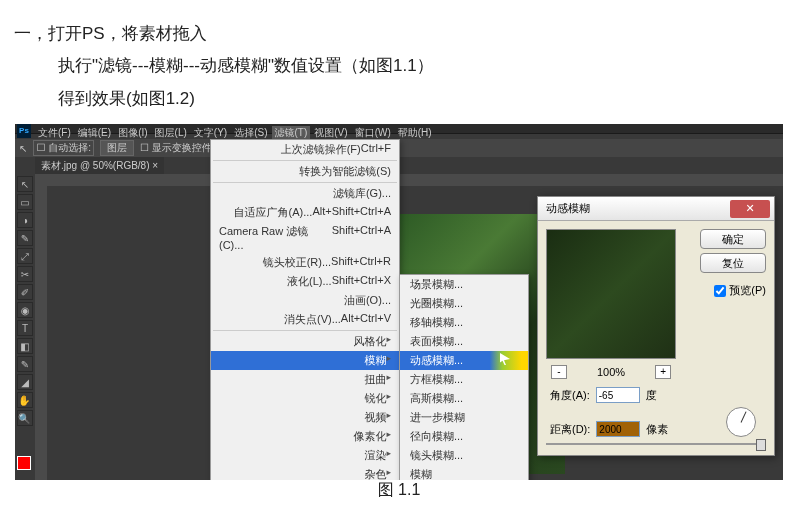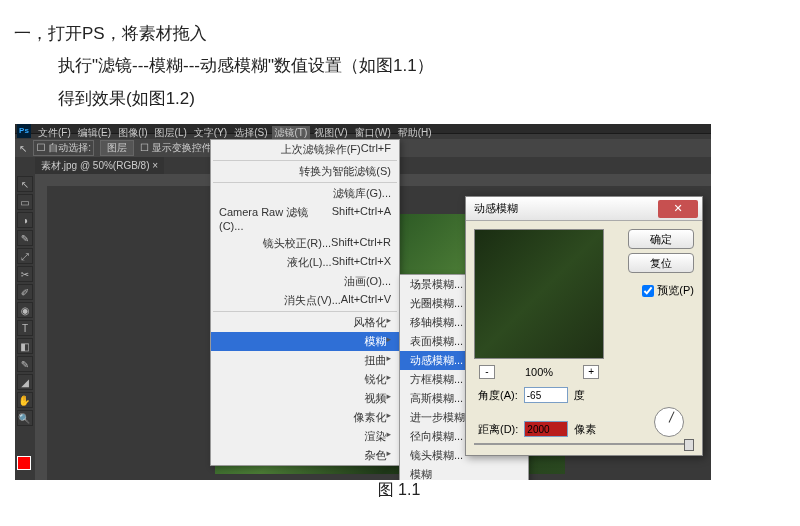--- a/index.html
+++ b/index.html
@@ -1,20 +1,20 @@
 <!DOCTYPE html>
 <html><head>
 <meta charset="utf-8">
 <style>
 *{margin:0;padding:0;box-sizing:border-box;font-family:"Microsoft YaHei",SimSun,sans-serif}
 body{background:#fff;width:800px;height:526px;position:relative;overflow:hidden}
 .instructions{padding:18px 0 0 14px;font-size:17px;line-height:1.9;color:#222}
 .instructions p{margin:0}
 .figure{position:absolute;left:15px;top:124px;width:768px}
-.ps-window{width:696px;height:356px;background:#393939;position:relative;overflow:hidden}
+.ps-window{width:768px;height:356px;background:#393939;position:relative;overflow:hidden}
 .titlebar{height:10px;background:#2a2a2a;border-bottom:1px solid #1a1a1a}
 .ps-icon{position:absolute;left:2px;top:0;width:14px;height:14px;background:#001e36;color:#31a8ff;font-size:8px;font-weight:bold;text-align:center;line-height:14px}
 .menubar{position:absolute;top:2px;left:20px;display:flex;gap:1px;font-size:10px;color:#ccc}
 .menubar span{padding:0 3px}
 .menubar .active{background:#5a5a5a}
 .optionsbar{position:absolute;top:15px;left:0;right:0;height:18px;background:#454545;display:flex;align-items:center;padding-left:4px;font-size:10px;color:#ccc;gap:6px}
 .optionsbar .auto{border:1px solid #666;padding:0 2px}
 .tabbar{position:absolute;top:33px;left:20px;font-size:10px;color:#ccc;padding:2px 6px;background:#333}
 .toolbox{position:absolute;left:0;top:50px;width:20px;display:flex;flex-direction:column;gap:2px;padding:2px}
 .tool{width:16px;height:16px;background:#3a3a3a;color:#bbb;font-size:10px;text-align:center;line-height:16px;border:1px solid #2a2a2a}
@@ -44,21 +44,21 @@
 .dlg-body{padding:8px;position:relative}
 .preview{width:130px;height:130px;background:linear-gradient(135deg,#1a2d12,#2d4a1f,#1f3015);border:1px solid #888;margin-bottom:6px}
 .btns{position:absolute;right:8px;top:8px;display:flex;flex-direction:column;gap:4px;width:66px}
 .btn{height:20px;background:linear-gradient(#fff,#e5e5e5);border:1px solid #888;font-size:11px;text-align:center;line-height:18px;border-radius:4px}
 .chk{position:absolute;right:8px;top:62px;font-size:11px;display:flex;align-items:center;gap:3px}
 .chk input{width:12px;height:12px}
 .zoom{display:flex;align-items:center;justify-content:center;gap:30px;font-size:11px;margin:4px 0 8px;width:130px}
 .zbtn{width:16px;height:14px;border:1px solid #888;background:#fff;text-align:center;line-height:12px;font-size:10px}
 .ctrl{display:flex;align-items:center;gap:6px;font-size:11px;margin:6px 4px}
 .ctrl input[type=text]{width:44px;height:16px;border:1px solid #7a9ec6;font-size:10px;padding:0 2px}
-.ctrl .hlval{background:#b91c1c}
+.ctrl .hlval{background:#a16207}
 .dial{width:30px;height:30px;border:1px solid #888;border-radius:50%;position:absolute;right:18px;top:186px;background:#fff}
 .dial::after{content:"";position:absolute;left:50%;top:50%;width:12px;height:1px;background:#333;transform-origin:left;transform:rotate(-65deg)}
 .slider{width:100%;height:2px;background:#999;margin:4px 0 2px;position:relative}
 .slider::after{content:"";position:absolute;right:0;top:-4px;width:8px;height:10px;background:#ddd;border:1px solid #666}
 
 .caption{text-align:center;font-size:16px;margin-top:0;color:#222}
 </style>
 </head>
 <body>
 
@@ -130,20 +130,24 @@
         </div>
         <div class="sep"></div>
         <div class="item">
           <span>转换为智能滤镜(S)</span>
         </div>
         <div class="sep"></div>
         <div class="item">
           <span>滤镜库(G)...</span>
         </div>
         <div class="item">
+          <span>自适应广角(A)...</span>
+          <span>Alt+Shift+Ctrl+A</span>
+        </div>
+        <div class="item">
           <span>Camera Raw 滤镜(C)...</span>
           <span>Shift+Ctrl+A</span>
         </div>
         <div class="item">
           <span>镜头校正(R)...</span>
           <span>Shift+Ctrl+R</span>
         </div>
         <div class="item">
           <span>液化(L)...</span>
           <span>Shift+Ctrl+X</span>

